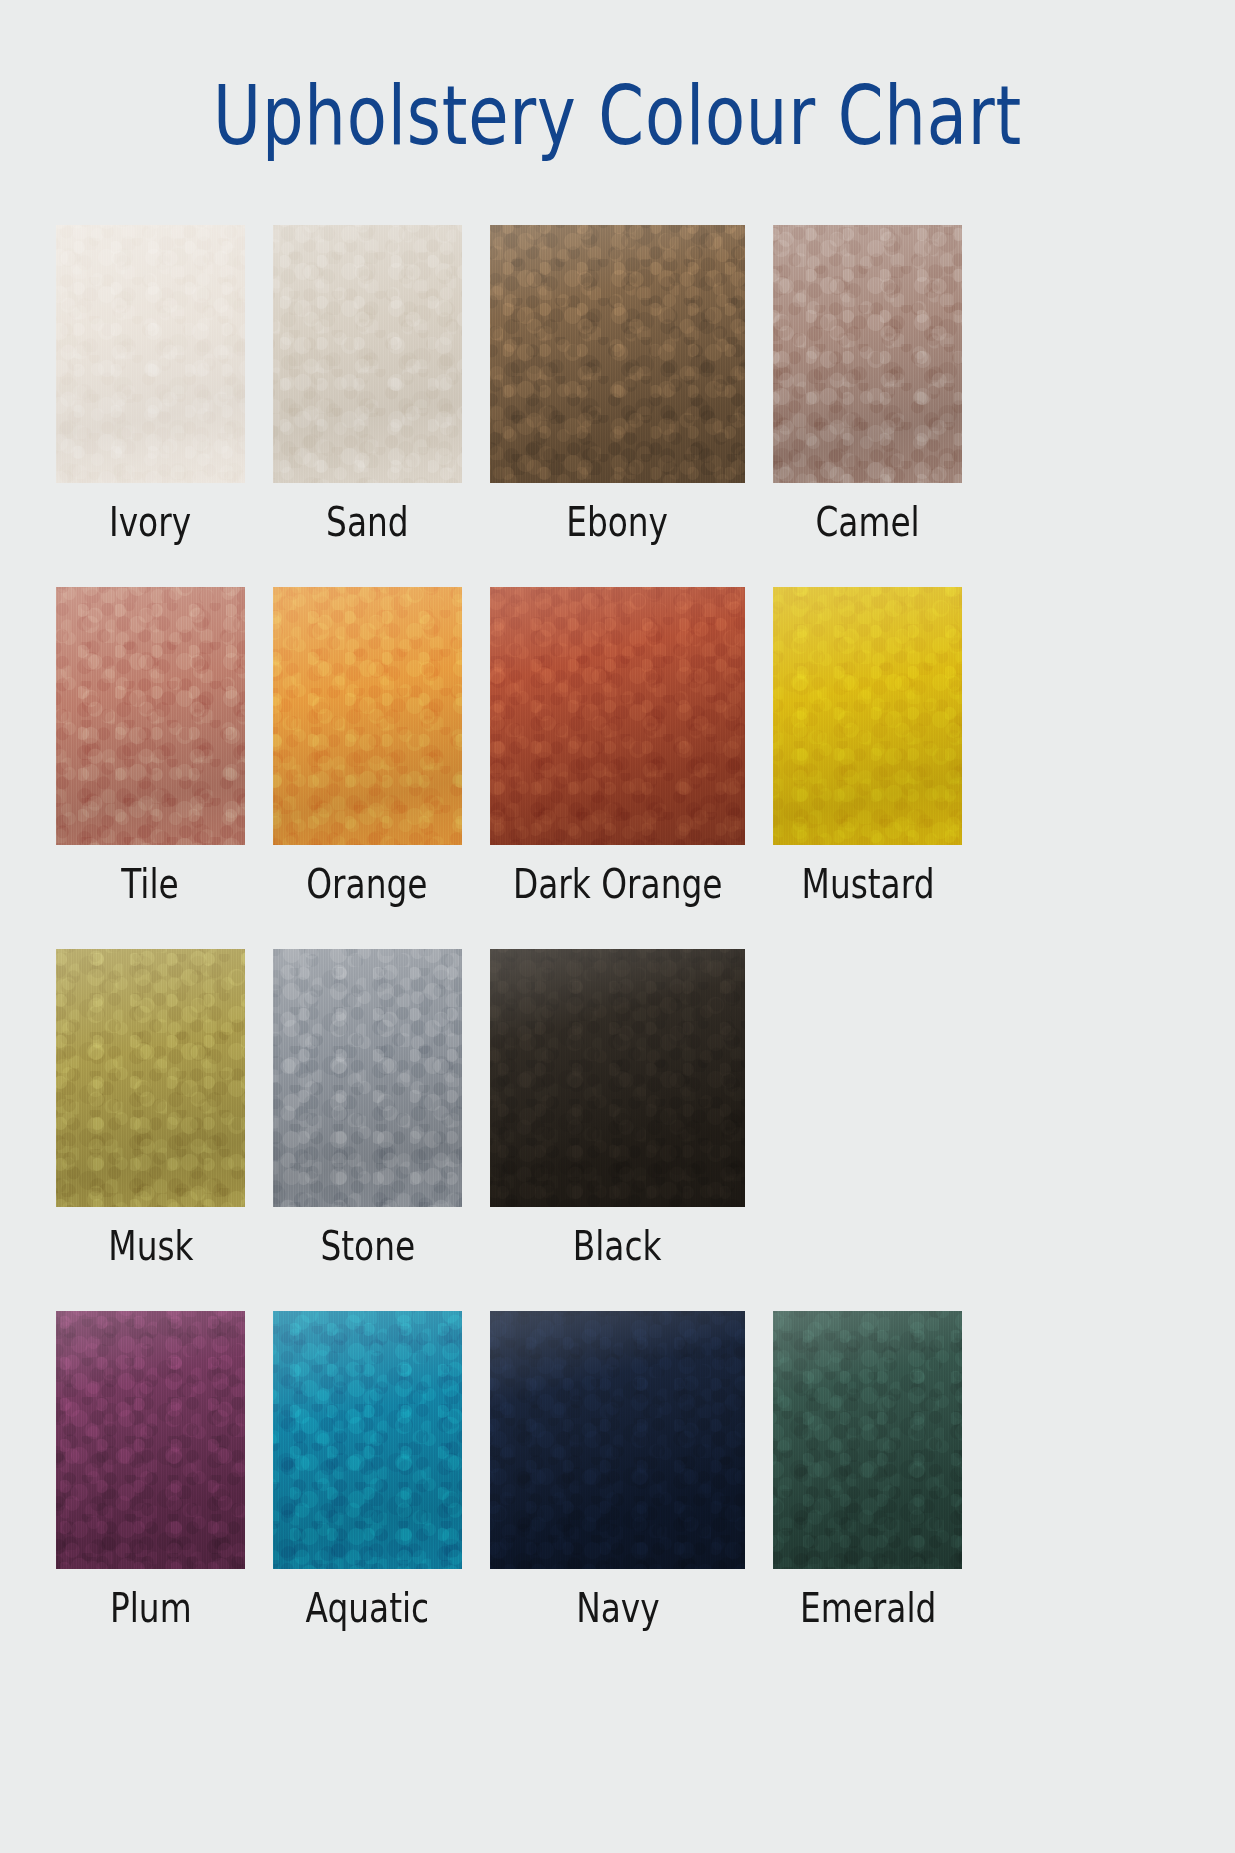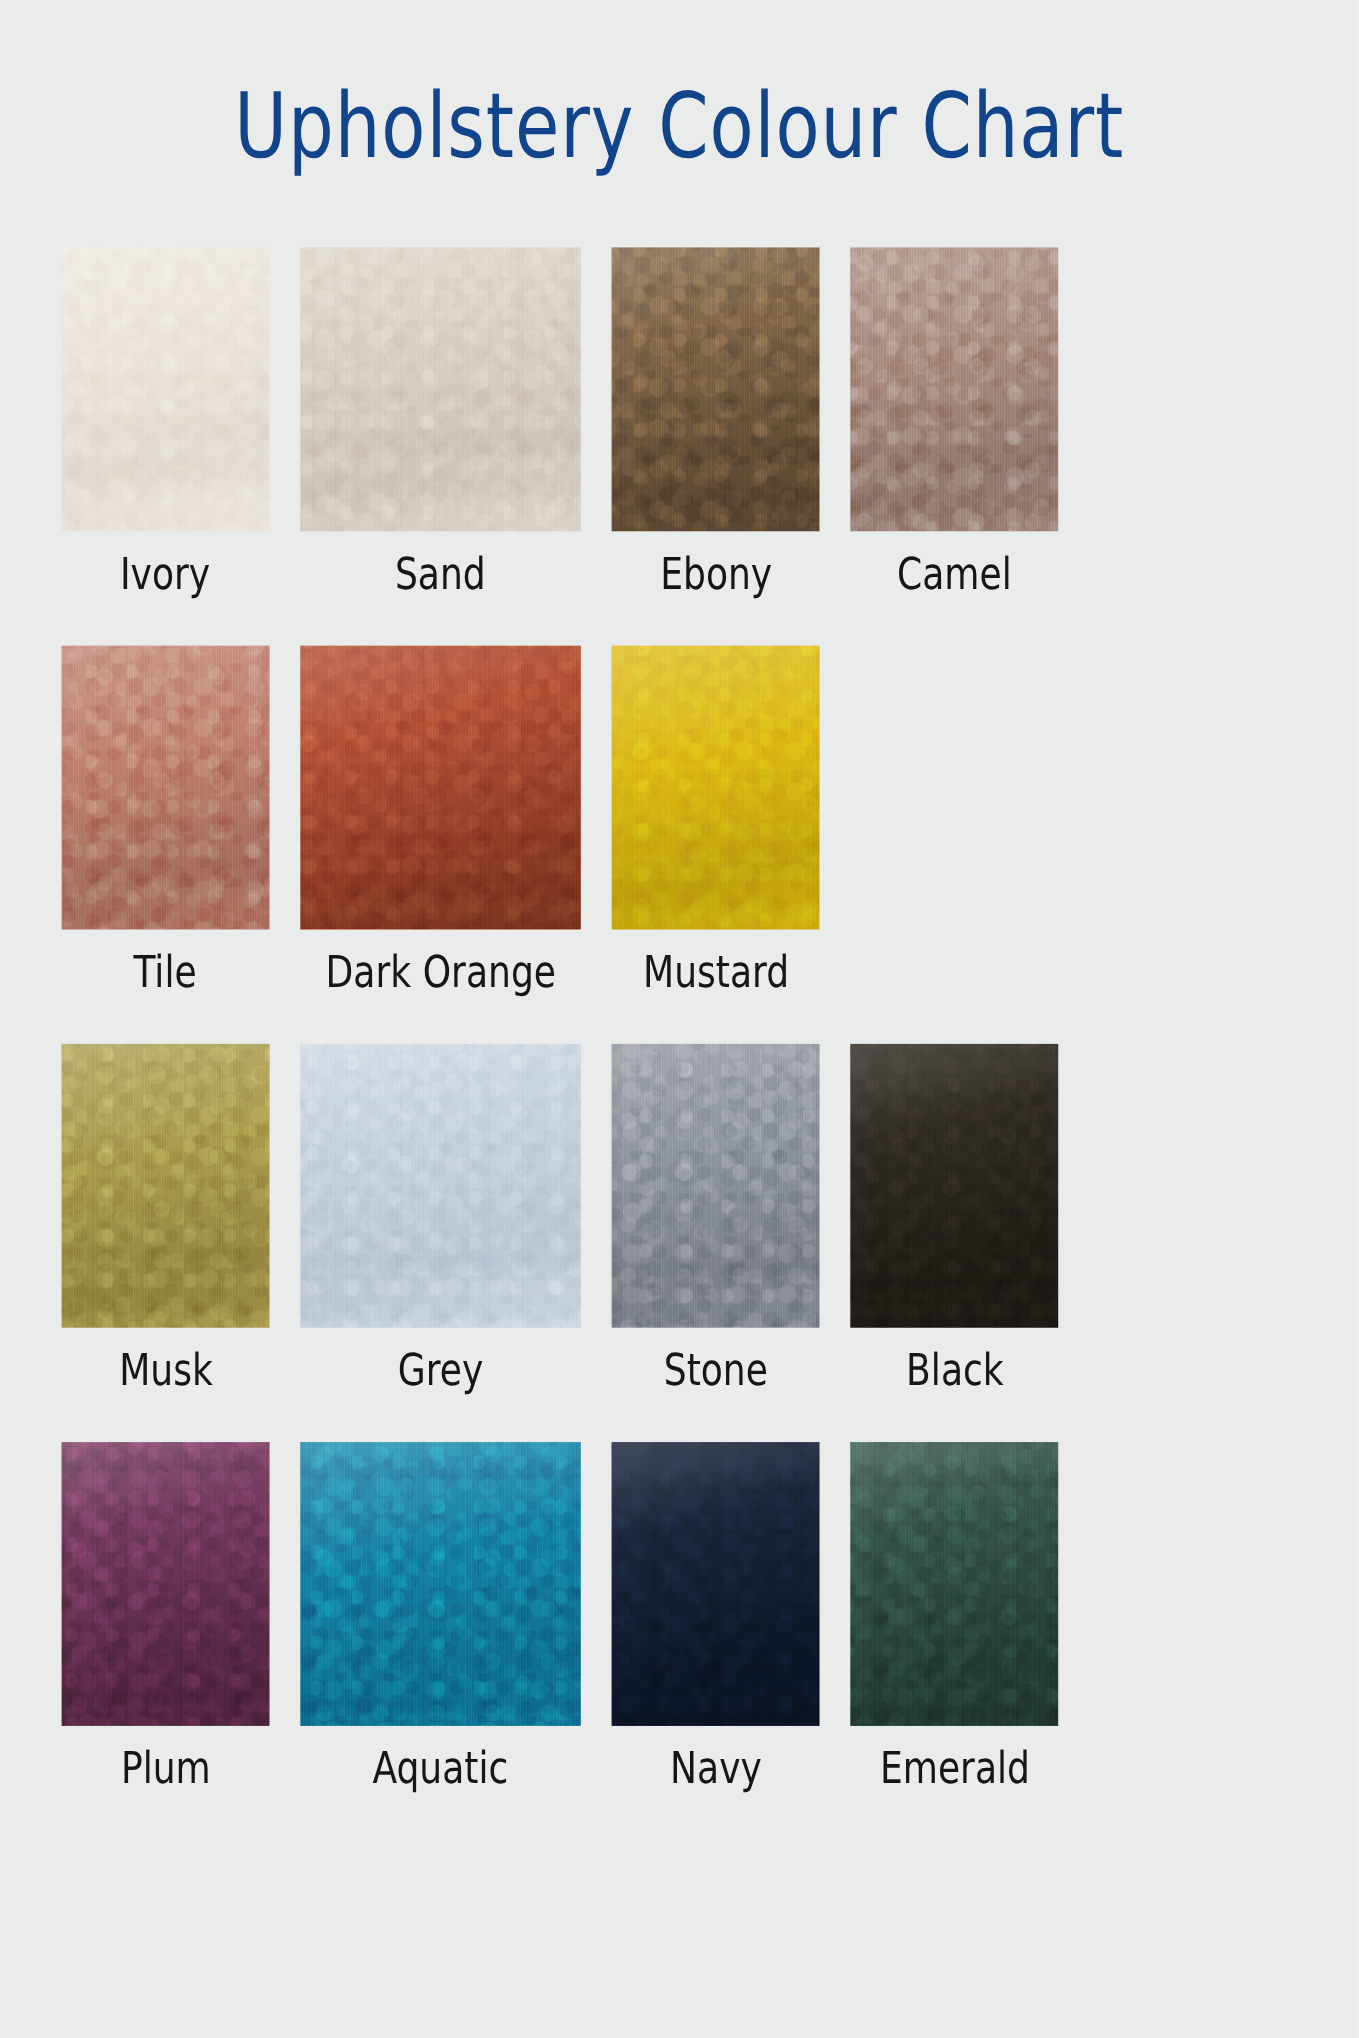--- a/index.html
+++ b/index.html
@@ -171,20 +171,28 @@
       <div class="row-gap-spacer"></div>
       <div class="swatch-cell">
         <div class="swatch-chip" style="background-color: rgb(189, 125, 108);">
           <div class="grain"></div>
           <div class="mottle" style="background-position: 78px 42px;"></div>
           <div class="sheen" style="background-image: linear-gradient(168deg, rgba(255, 255, 255, 0.22) 0%, rgba(255, 255, 255, 0.02) 40%, rgba(0, 0, 0, 0.12) 78%, rgba(0, 0, 0, 0.06) 100%);"></div>
         </div>
         <div class="swatch-label" style="color: rgb(22, 22, 22);">Tile</div>
       </div>
       <div class="swatch-cell">
+        <div class="swatch-chip" style="background-color: rgb(231, 154, 60);">
+          <div class="grain"></div>
+          <div class="mottle" style="background-position: 91px 49px;"></div>
+          <div class="sheen" style="background-image: linear-gradient(168deg, rgba(255, 255, 255, 0.22) 0%, rgba(255, 255, 255, 0.02) 40%, rgba(0, 0, 0, 0.12) 78%, rgba(0, 0, 0, 0.06) 100%);"></div>
+        </div>
+        <div class="swatch-label" style="color: rgb(22, 22, 22);">Orange</div>
+      </div>
+      <div class="swatch-cell">
         <div class="swatch-chip" style="background-color: rgb(177, 74, 47);">
           <div class="grain"></div>
           <div class="mottle" style="background-position: 104px 56px;"></div>
           <div class="sheen" style="background-image: linear-gradient(165deg, rgba(255, 255, 255, 0.2) 0%, rgba(255, 255, 255, 0.04) 30%, rgba(0, 0, 0, 0.22) 75%, rgba(0, 0, 0, 0.3) 100%);"></div>
         </div>
         <div class="swatch-label" style="color: rgb(22, 22, 22);">Dark Orange</div>
       </div>
       <div class="swatch-cell">
         <div class="swatch-chip" style="background-color: rgb(219, 185, 15);">
           <div class="grain"></div>
@@ -196,28 +204,20 @@
       <div class="row-gap-spacer"></div>
       <div class="swatch-cell">
         <div class="swatch-chip" style="background-color: rgb(168, 153, 73);">
           <div class="grain"></div>
           <div class="mottle" style="background-position: 130px 70px;"></div>
           <div class="sheen" style="background-image: linear-gradient(168deg, rgba(255, 255, 255, 0.22) 0%, rgba(255, 255, 255, 0.02) 40%, rgba(0, 0, 0, 0.12) 78%, rgba(0, 0, 0, 0.06) 100%);"></div>
         </div>
         <div class="swatch-label" style="color: rgb(22, 22, 22);">Musk</div>
       </div>
       <div class="swatch-cell">
-        <div class="swatch-chip" style="background-color: rgb(195, 207, 219);">
-          <div class="grain"></div>
-          <div class="mottle" style="background-position: 143px 77px;"></div>
-          <div class="sheen" style="background-image: linear-gradient(170deg, rgba(255, 255, 255, 0.3) 0%, rgba(255, 255, 255, 0.05) 38%, rgba(0, 0, 0, 0.035) 72%, rgba(255, 255, 255, 0.14) 100%);"></div>
-        </div>
-        <div class="swatch-label" style="color: rgb(22, 22, 22);">Grey</div>
-      </div>
-      <div class="swatch-cell">
         <div class="swatch-chip" style="background-color: rgb(141, 147, 155);">
           <div class="grain"></div>
           <div class="mottle" style="background-position: 156px 84px;"></div>
           <div class="sheen" style="background-image: linear-gradient(168deg, rgba(255, 255, 255, 0.22) 0%, rgba(255, 255, 255, 0.02) 40%, rgba(0, 0, 0, 0.12) 78%, rgba(0, 0, 0, 0.06) 100%);"></div>
         </div>
         <div class="swatch-label" style="color: rgb(22, 22, 22);">Stone</div>
       </div>
       <div class="swatch-cell">
         <div class="swatch-chip" style="background-color: rgb(41, 35, 28);">
           <div class="grain"></div>

